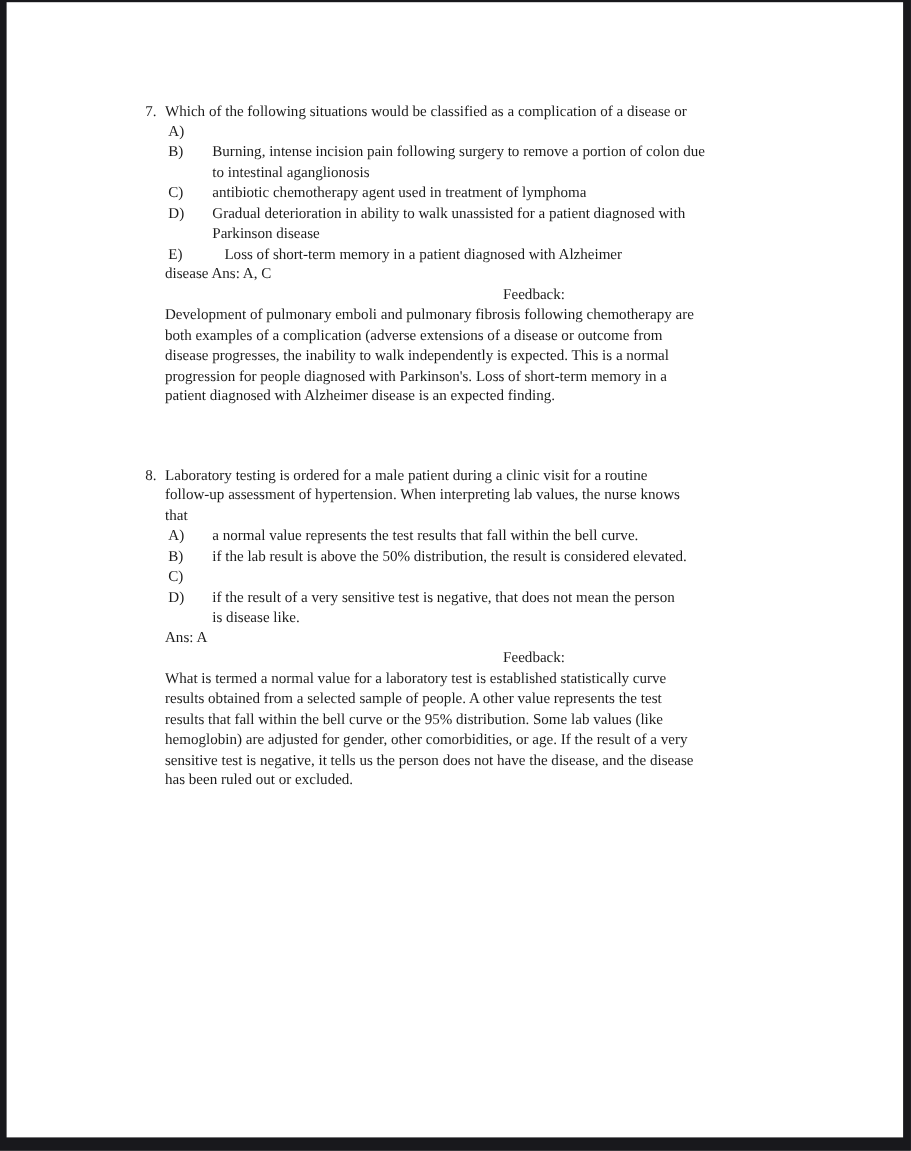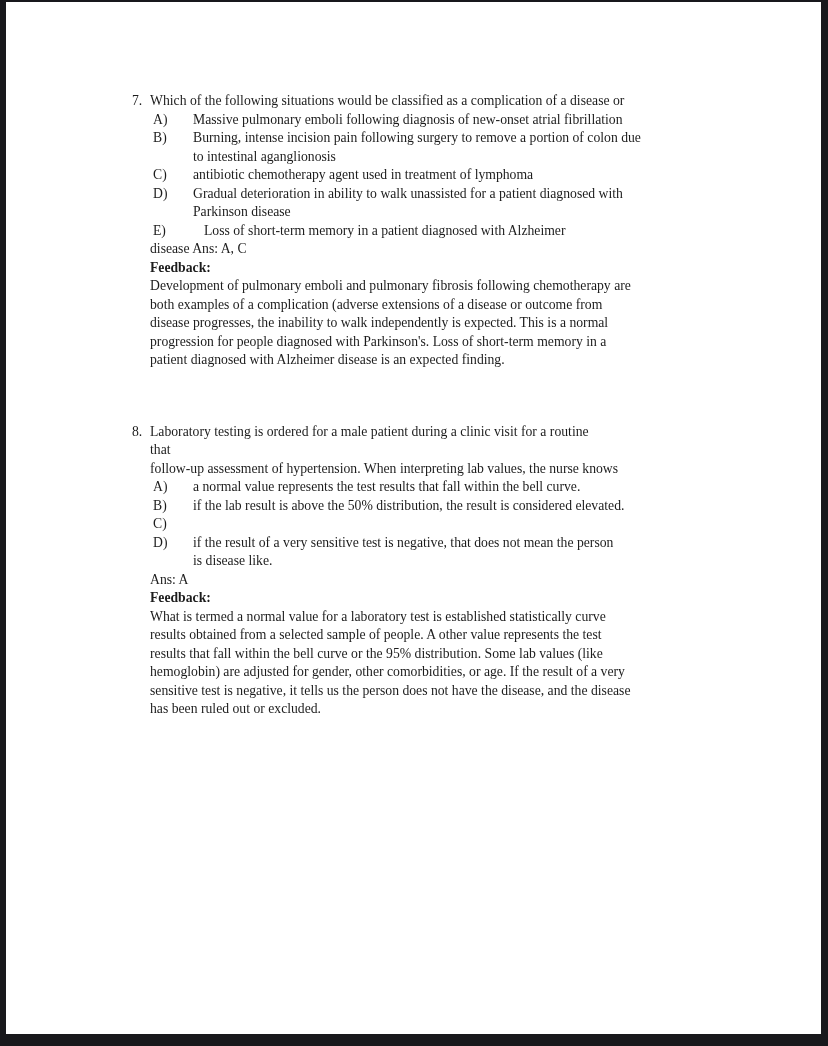--- a/index.html
+++ b/index.html
@@ -21,37 +21,34 @@
     line-height: 18.5px;
     color: #1c1c1c;
   }
   .question { position: relative; padding-left: 18px; }
   .question + .question { margin-top: 53px; }
   .q-number { position: absolute; left: 0; top: 0; }
   .line { white-space: nowrap; }
   .option-row { display: flex; margin-left: 3px; }
   .opt-letter { flex: 0 0 40px; width: 40px; }
   .option-row.wide .opt-lines { padding-left: 11px; }
-  .bold { font-weight: 700; }
+  .bold { font-weight: 400; text-align: center; }
 </style>
 </head>
 <body>
 
 <div class="screen">
   <div class="paper">
     <div class="content">
         <section class="question">
     <div class="q-number">7.</div>
     <div class="q-body">
             <div class="line">Which of the following situations would be classified as a complication of a disease or</div>
             <div class="option-row">
     <span class="opt-letter">A)</span>
-    <div class="opt-lines">
-                <div class="line">Massive pulmonary emboli following diagnosis of new-onset atrial fibrillation</div>
-              </div>
   </div>
             <div class="option-row">
     <span class="opt-letter">B)</span>
     <div class="opt-lines">
                 <div class="line">Burning, intense incision pain following surgery to remove a portion of colon due</div>
                 <div class="line">to intestinal aganglionosis</div>
               </div>
   </div>
             <div class="option-row">
     <span class="opt-letter">C)</span>
@@ -78,22 +75,22 @@
             <div class="line">both examples of a complication (adverse extensions of a disease or outcome from</div>
             <div class="line">disease progresses, the inability to walk independently is expected. This is a normal</div>
             <div class="line">progression for people diagnosed with Parkinson's. Loss of short-term memory in a</div>
             <div class="line">patient diagnosed with Alzheimer disease is an expected finding.</div>
           </div>
   </section>
         <section class="question">
     <div class="q-number">8.</div>
     <div class="q-body">
             <div class="line">Laboratory testing is ordered for a male patient during a clinic visit for a routine</div>
+            <div class="line">follow-up assessment of hypertension. When interpreting lab values, the nurse knows</div>
             <div class="line">that</div>
-            <div class="line">follow-up assessment of hypertension. When interpreting lab values, the nurse knows</div>
             <div class="option-row">
     <span class="opt-letter">A)</span>
     <div class="opt-lines">
                 <div class="line">a normal value represents the test results that fall within the bell curve.</div>
               </div>
   </div>
             <div class="option-row">
     <span class="opt-letter">B)</span>
     <div class="opt-lines">
                 <div class="line">if the lab result is above the 50% distribution, the result is considered elevated.</div>

